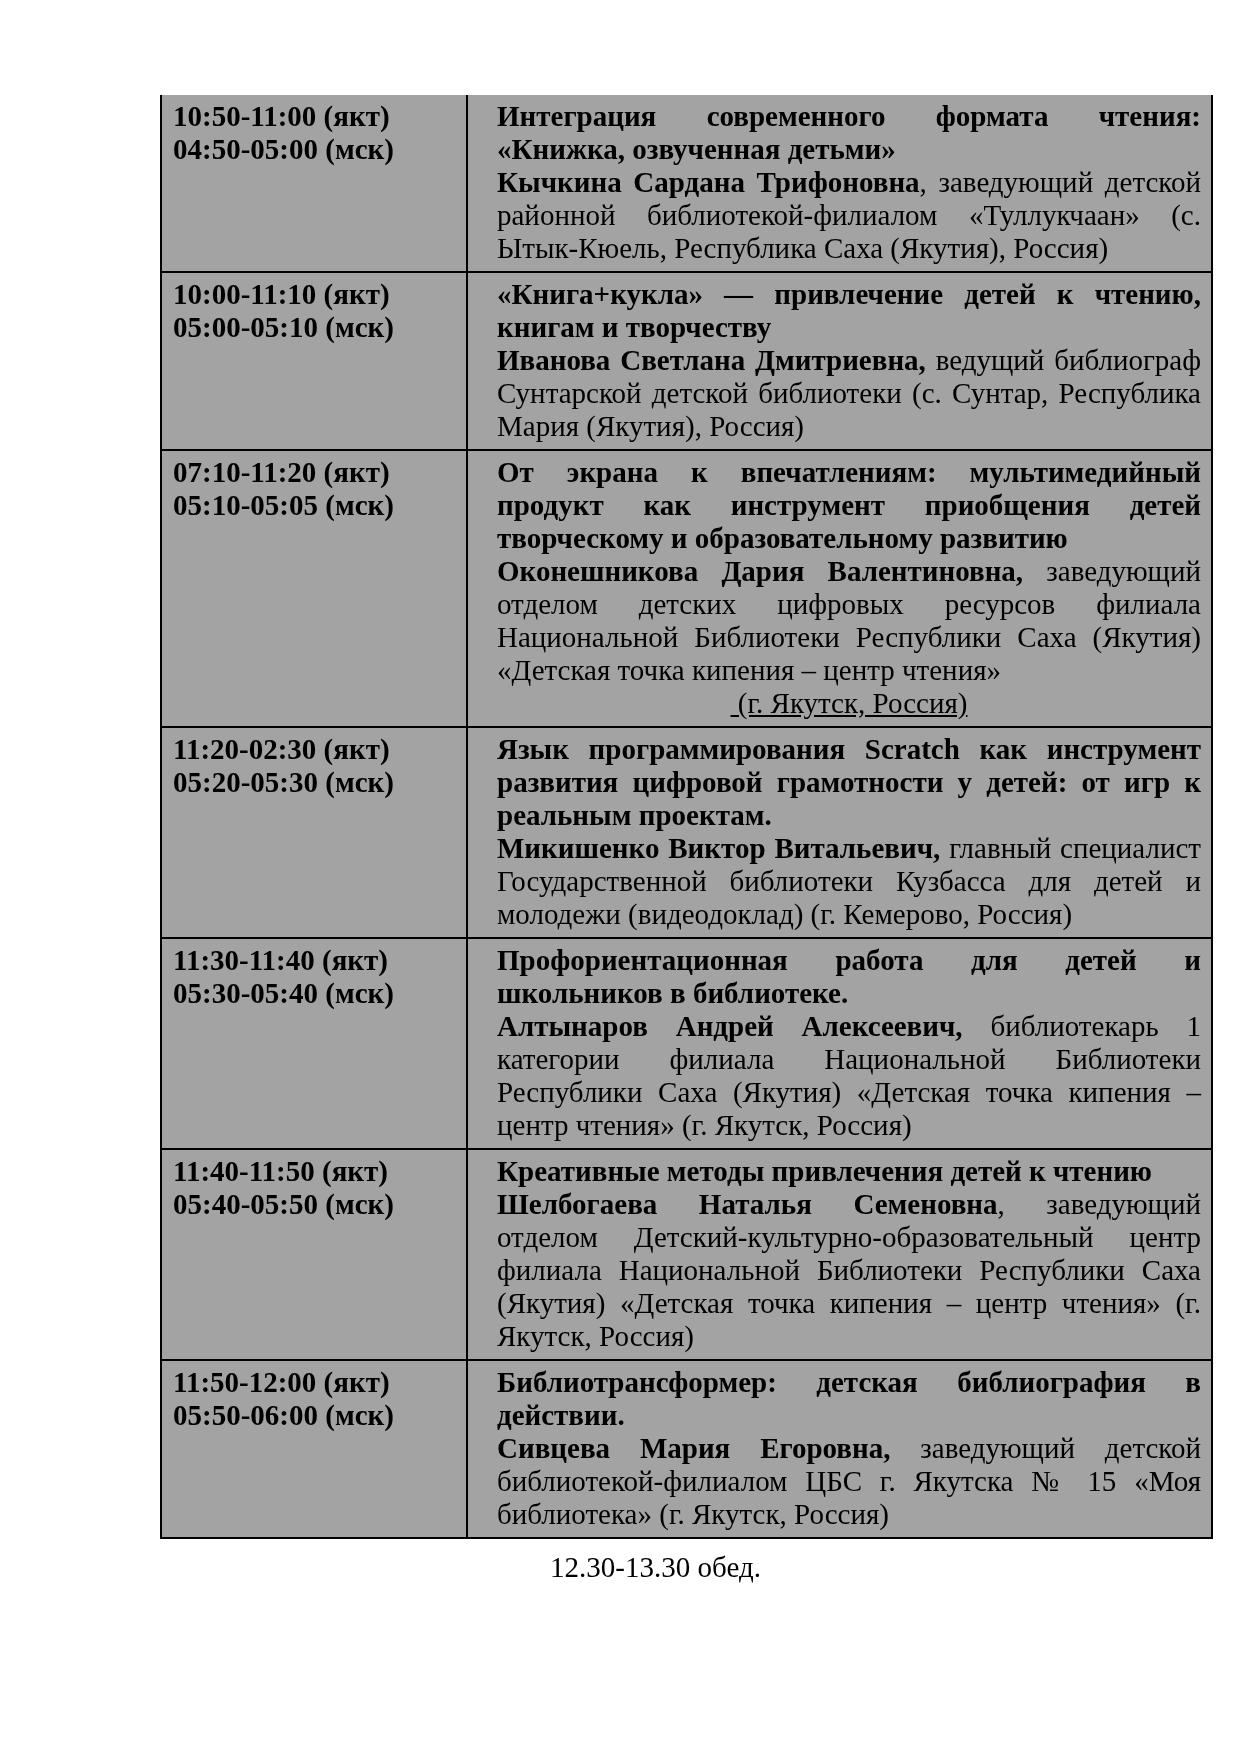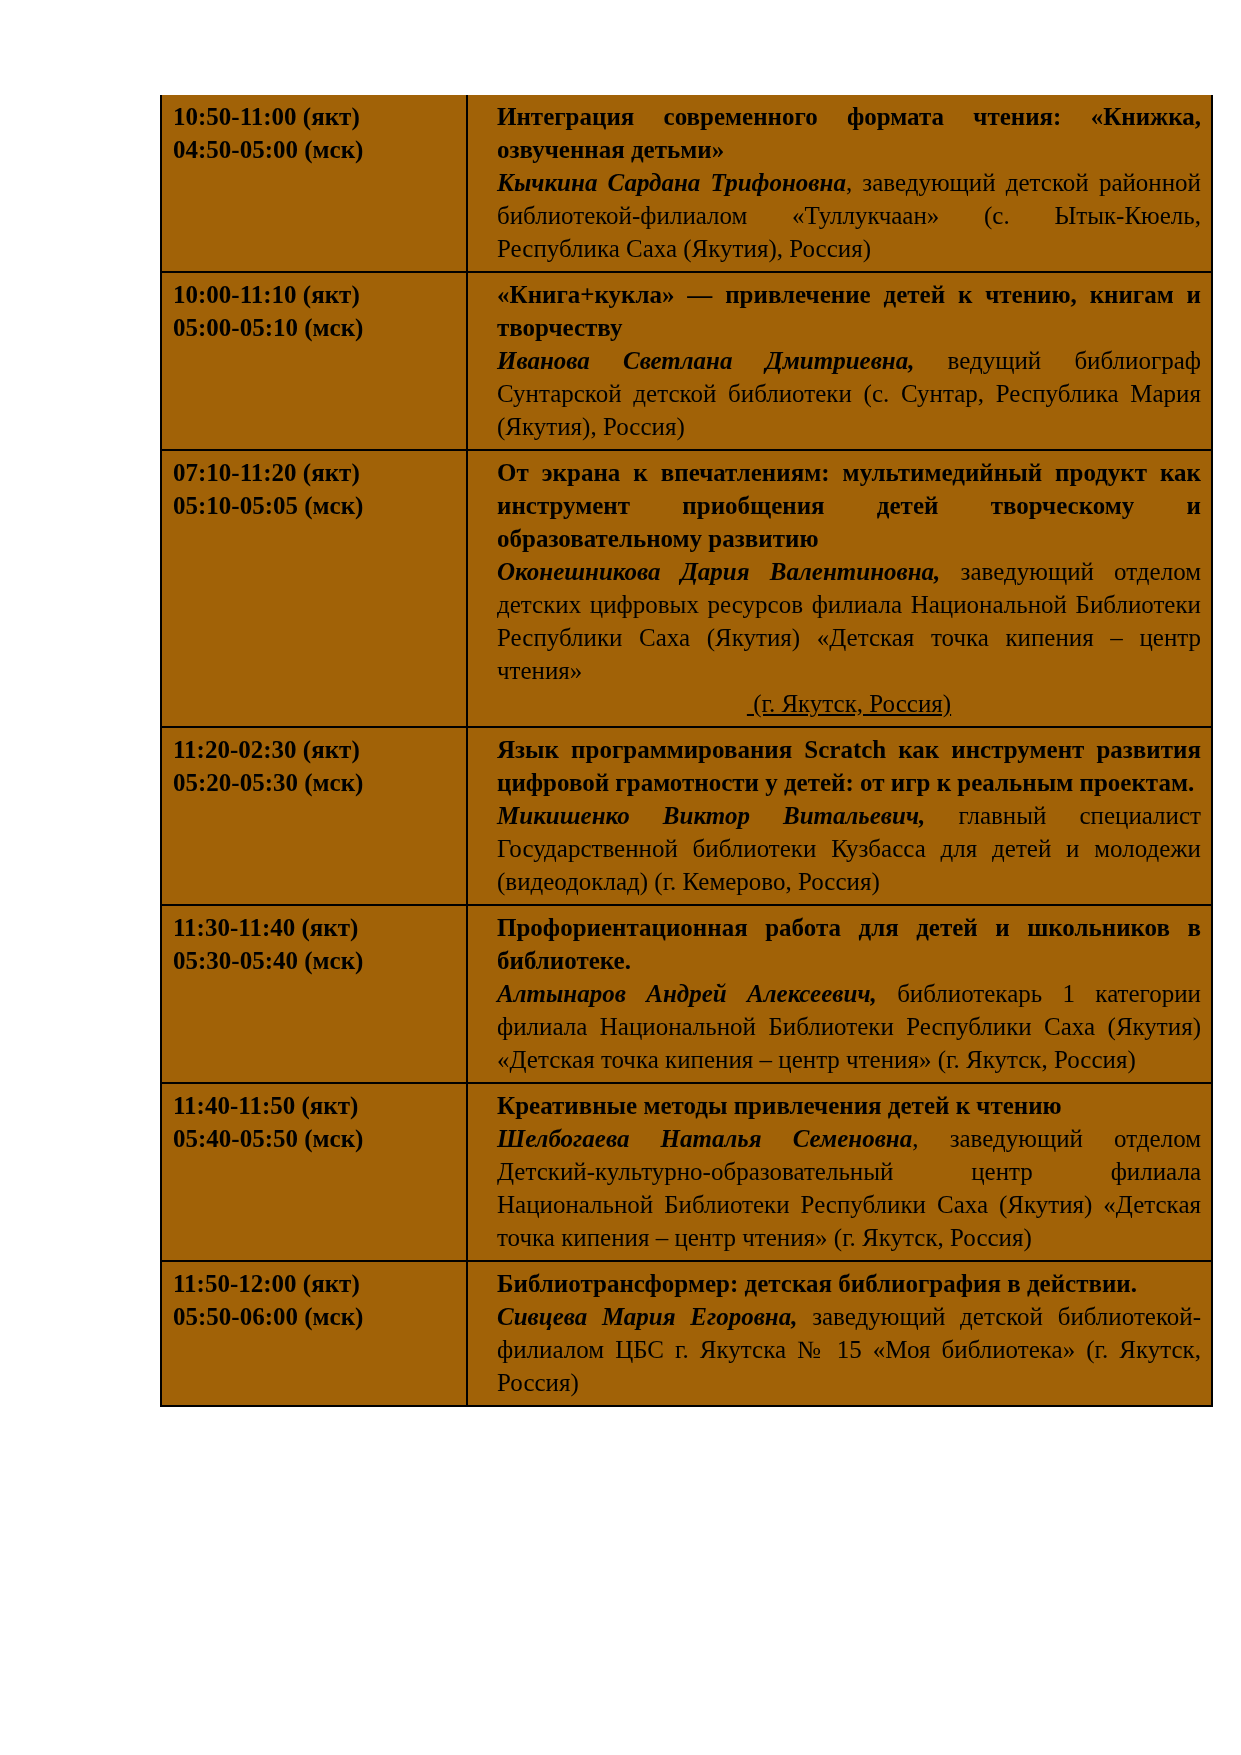--- a/index.html
+++ b/index.html
@@ -25,23 +25,23 @@
     position: absolute;
     left: 160px;
     top: 95px;
     width: 991px;
     border-collapse: collapse;
     table-layout: fixed;
   }
   table.schedule td {
     border: 2px solid #000000;
     vertical-align: top;
-    font-size: 25px;
+    font-size: 29px;
     line-height: 33px;
-    background: #a16207;
+    background: #a3a3a3;
   }
   table.schedule tr:first-child td {
     border-top: none;
   }
   td.time-cell {
     width: 287px;
     font-weight: bold;
     padding: 5px 6px 6px 11px;
     white-space: nowrap;
     overflow: hidden;
@@ -53,21 +53,20 @@
   }
   .talk-title {
     font-weight: bold;
     text-align: justify;
   }
   .talk-body {
     text-align: justify;
   }
   .speaker {
     font-weight: bold;
-    font-style: italic;
   }
   .talk-extra {
     text-align: center;
     white-space: pre-wrap;
     text-decoration: underline;
   }
   .lunch-note {
     position: absolute;
     left: 160px;
     top: 1551px;
@@ -165,14 +164,15 @@
         <td class="desc-cell">
           <div class="talk-title">Библиотрансформер: детская библиография в действии.</div>
           <div class="talk-body"><span class="speaker">Сивцева Мария Егоровна,</span><span> заведующий детской библиотекой-филиалом ЦБС г. Якутска № 15 «Моя библиотека»  (г. Якутск, Россия)</span></div>
           <div class="talk-extra"></div>
         </td>
       </tr>
 
     </tbody>
   </table>
 
+  <div class="lunch-note">12.30-13.30 обед.</div>
 
 </div>
 
 </body></html>

